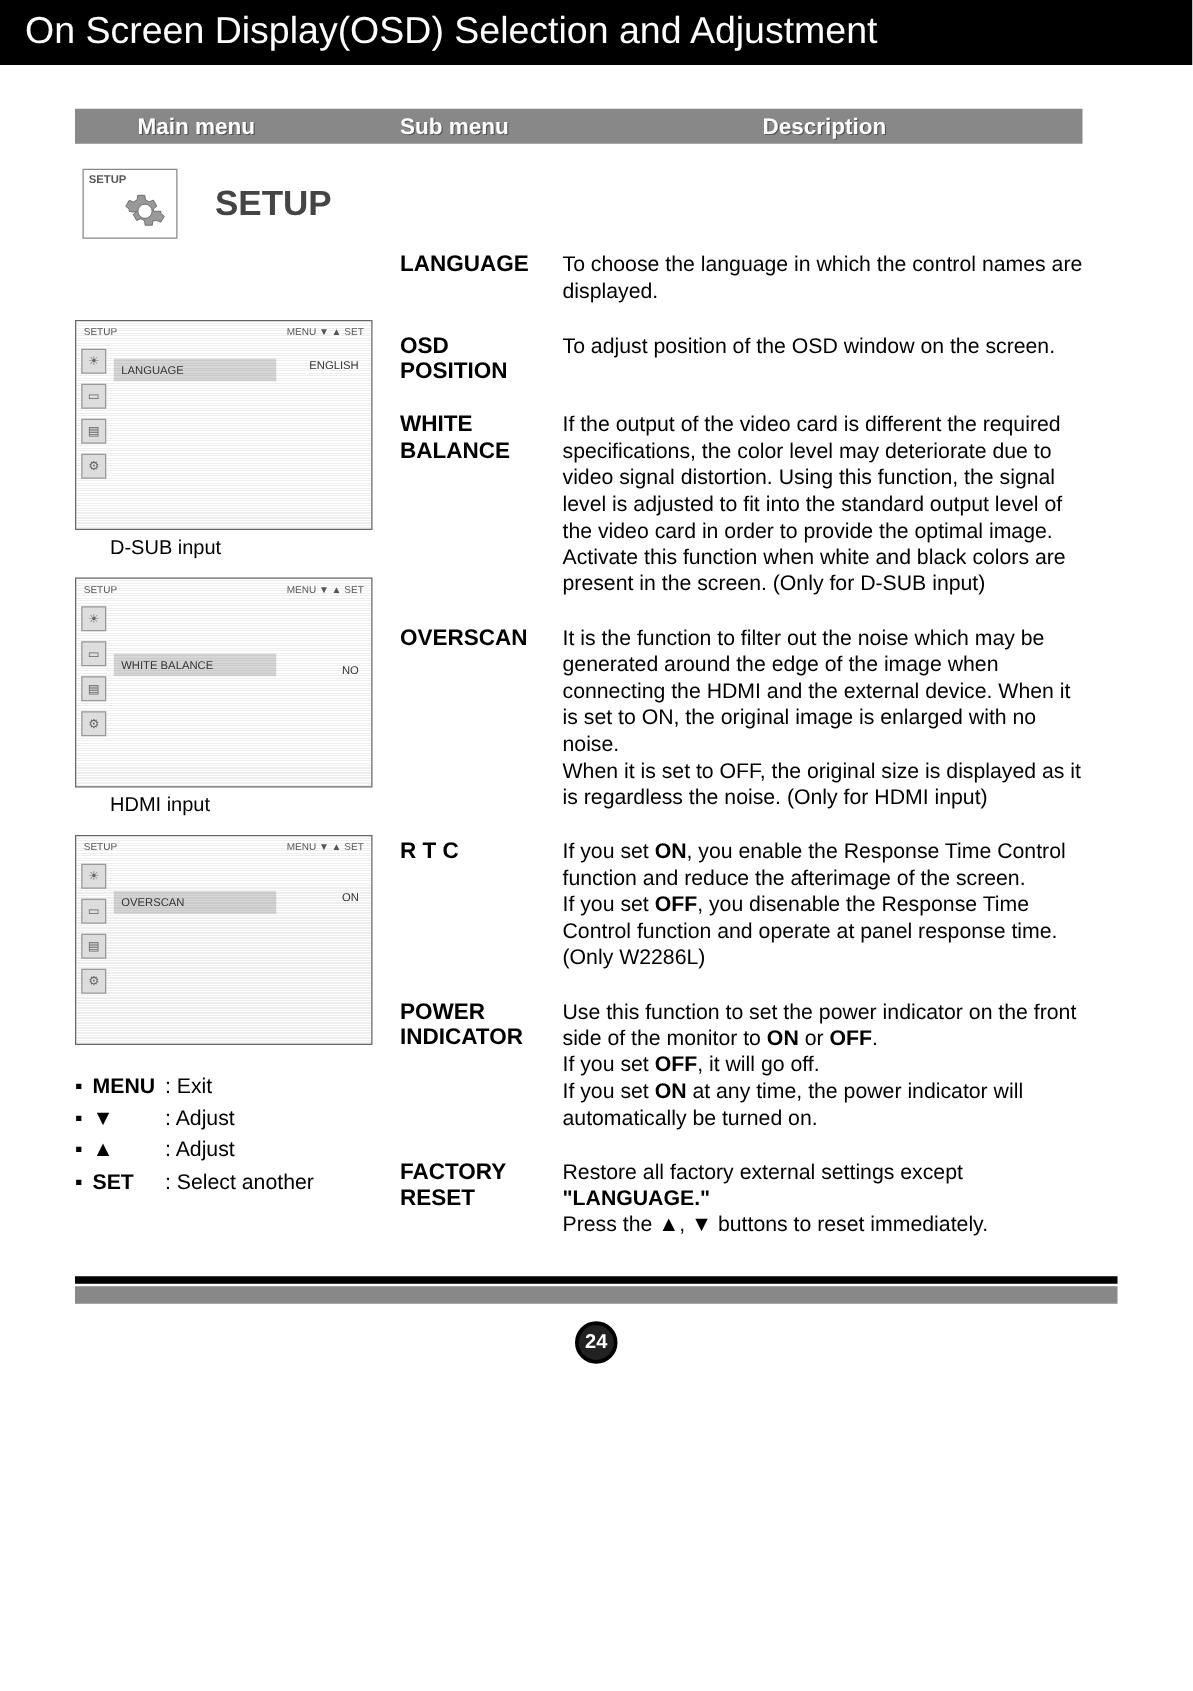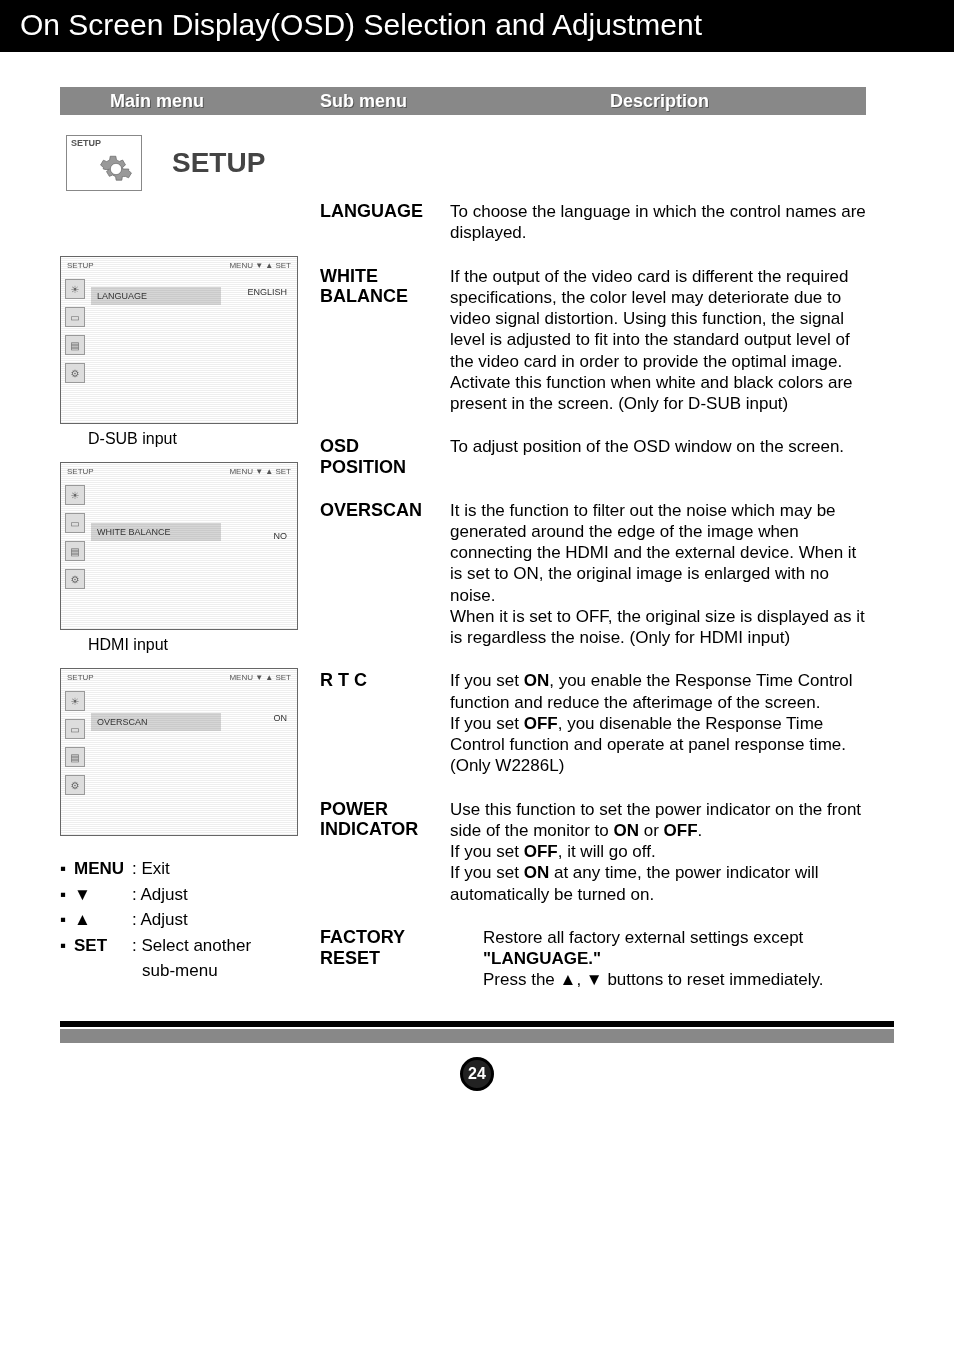--- a/index.html
+++ b/index.html
@@ -133,41 +133,36 @@
         <div class="crow">
               <span class="bullet">▪</span>
               <span class="key sym">▲</span>
               <span>: Adjust</span>
             </div>
         <div class="crow">
               <span class="bullet">▪</span>
               <span class="key">SET</span>
               <span>: Select another</span>
             </div>
-        <div class="crow">
-              <span class="bullet"></span>
-              <span class="key"></span>
-              <span style="padding-left:10px">sub-menu</span>
-            </div>
       </div>
     </div>
 
     <div style="flex:1;">
       <div class="row-item">
         <div class="lab">LANGUAGE</div>
         <div class="desc">To choose the language in which the control names are displayed.</div>
+      </div>
+      <div class="row-item">
+        <div class="lab"><span>OSD</span><br><span>POSITION</span></div>
+        <div class="desc">To adjust position of the OSD window on the screen.</div>
       </div>
       <div class="row-item">
         <div class="lab"><span>WHITE</span><br><span>BALANCE</span></div>
         <div class="desc" style="white-space:pre-line;">If the output of the video card is different the required specifications, the color level may deteriorate due to video signal distortion. Using this function, the signal level is adjusted to fit into the standard output level of the video card in order to provide the optimal image.
 Activate this function when white and black colors are present in the screen. (Only for D-SUB input)</div>
-      </div>
-      <div class="row-item">
-        <div class="lab"><span>OSD</span><br><span>POSITION</span></div>
-        <div class="desc">To adjust position of the OSD window on the screen.</div>
       </div>
       <div class="row-item">
         <div class="lab">OVERSCAN</div>
         <div class="desc" style="white-space:pre-line;">It is the function to filter out the noise which may be generated around the edge of the image when connecting the HDMI and the external device. When it is set to ON, the original image is enlarged with no noise.
 When it is set to OFF, the original size is displayed as it is regardless the noise. (Only for HDMI input)</div>
       </div>
       <div class="row-item">
         <div class="lab">R T C</div>
         <div class="desc">
           <span>If you set </span><b>ON</b><span>, you enable the Response Time Control function and reduce the afterimage of the screen.</span><br>
@@ -175,21 +170,21 @@
         </div>
       </div>
       <div class="row-item">
         <div class="lab"><span>POWER</span><br><span>INDICATOR</span></div>
         <div class="desc">
           <span>Use this function to set the power indicator on the front side of the monitor to </span><b>ON</b><span> or </span><b>OFF</b><span>.</span><br>
           <span>If you set </span><b>OFF</b><span>, it will go off.</span><br>
           <span>If you set </span><b>ON</b><span> at any time, the power indicator will automatically be turned on.</span>
         </div>
       </div>
-      <div class="row-item" style="margin-bottom:0;gap:33px;">
+      <div class="row-item" style="margin-bottom:0;">
         <div class="lab"><span>FACTORY</span><br><span>RESET</span></div>
         <div class="desc">
           <span>Restore all factory external settings except </span><b>"LANGUAGE."</b><br>
           <span>Press the </span><span class="tri">▲</span><span>, </span><span class="tri">▼</span><span> buttons to reset immediately.</span>
         </div>
       </div>
     </div>
   </div>
 </div>
 

